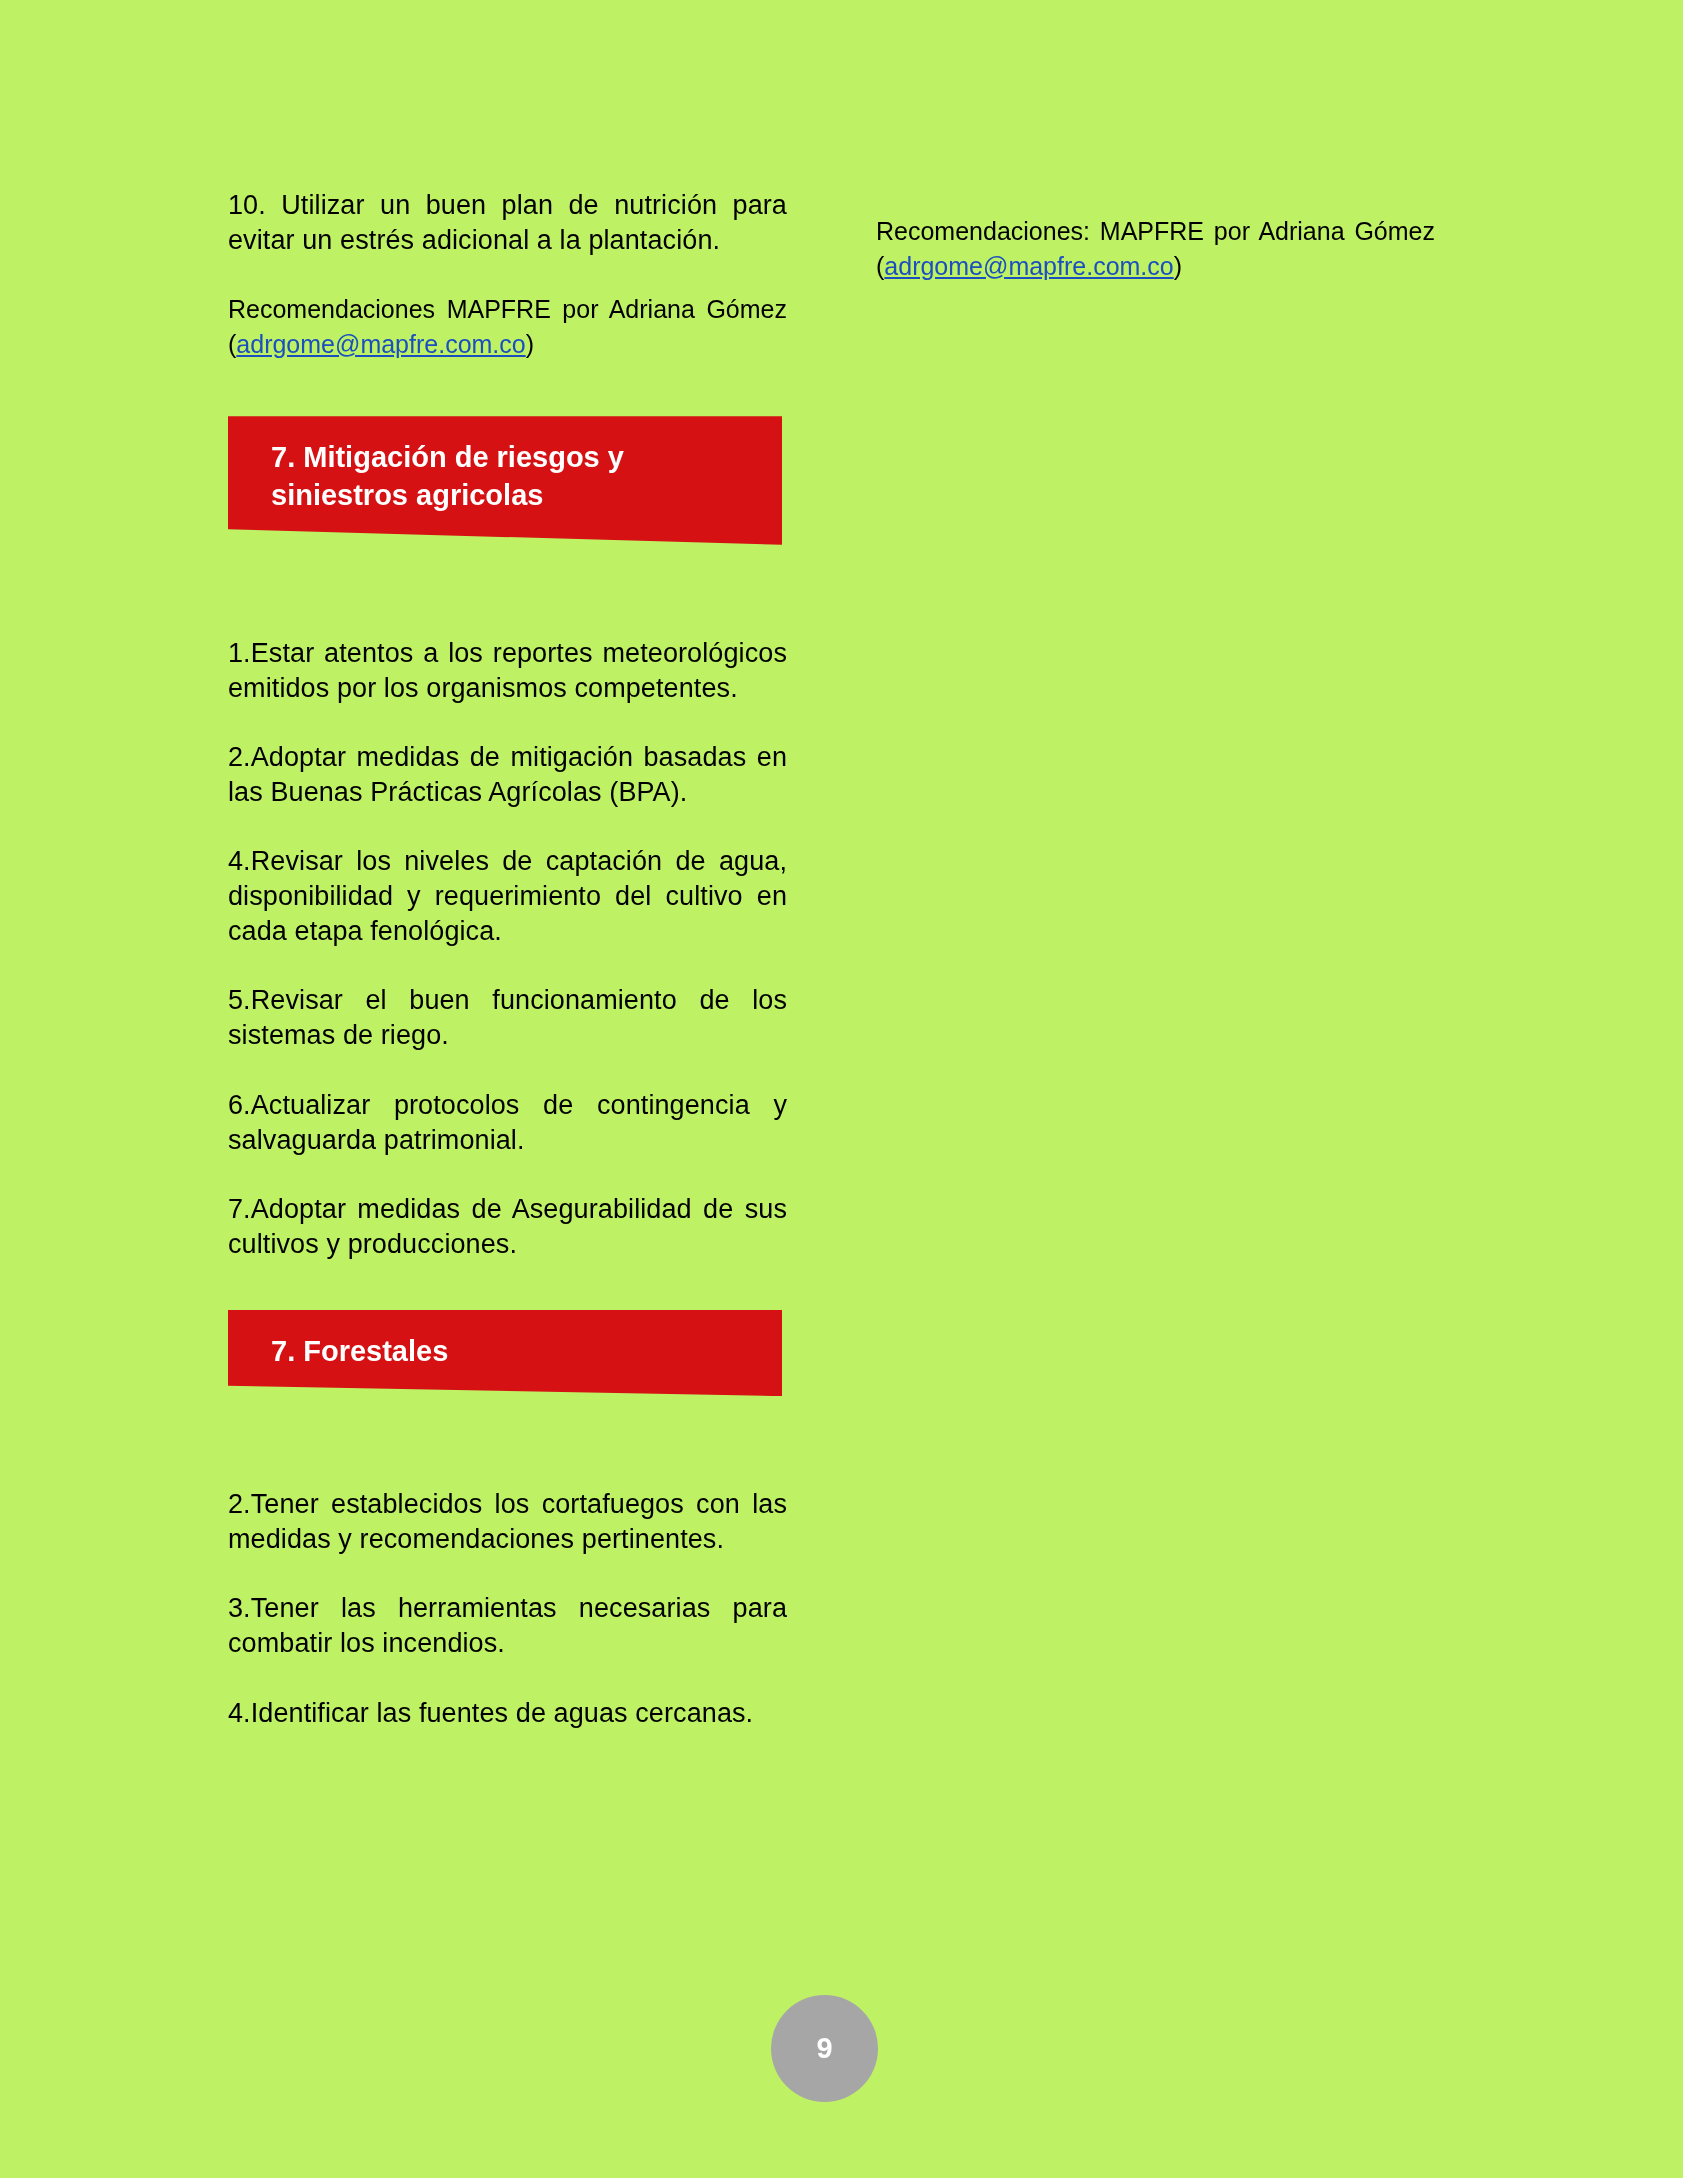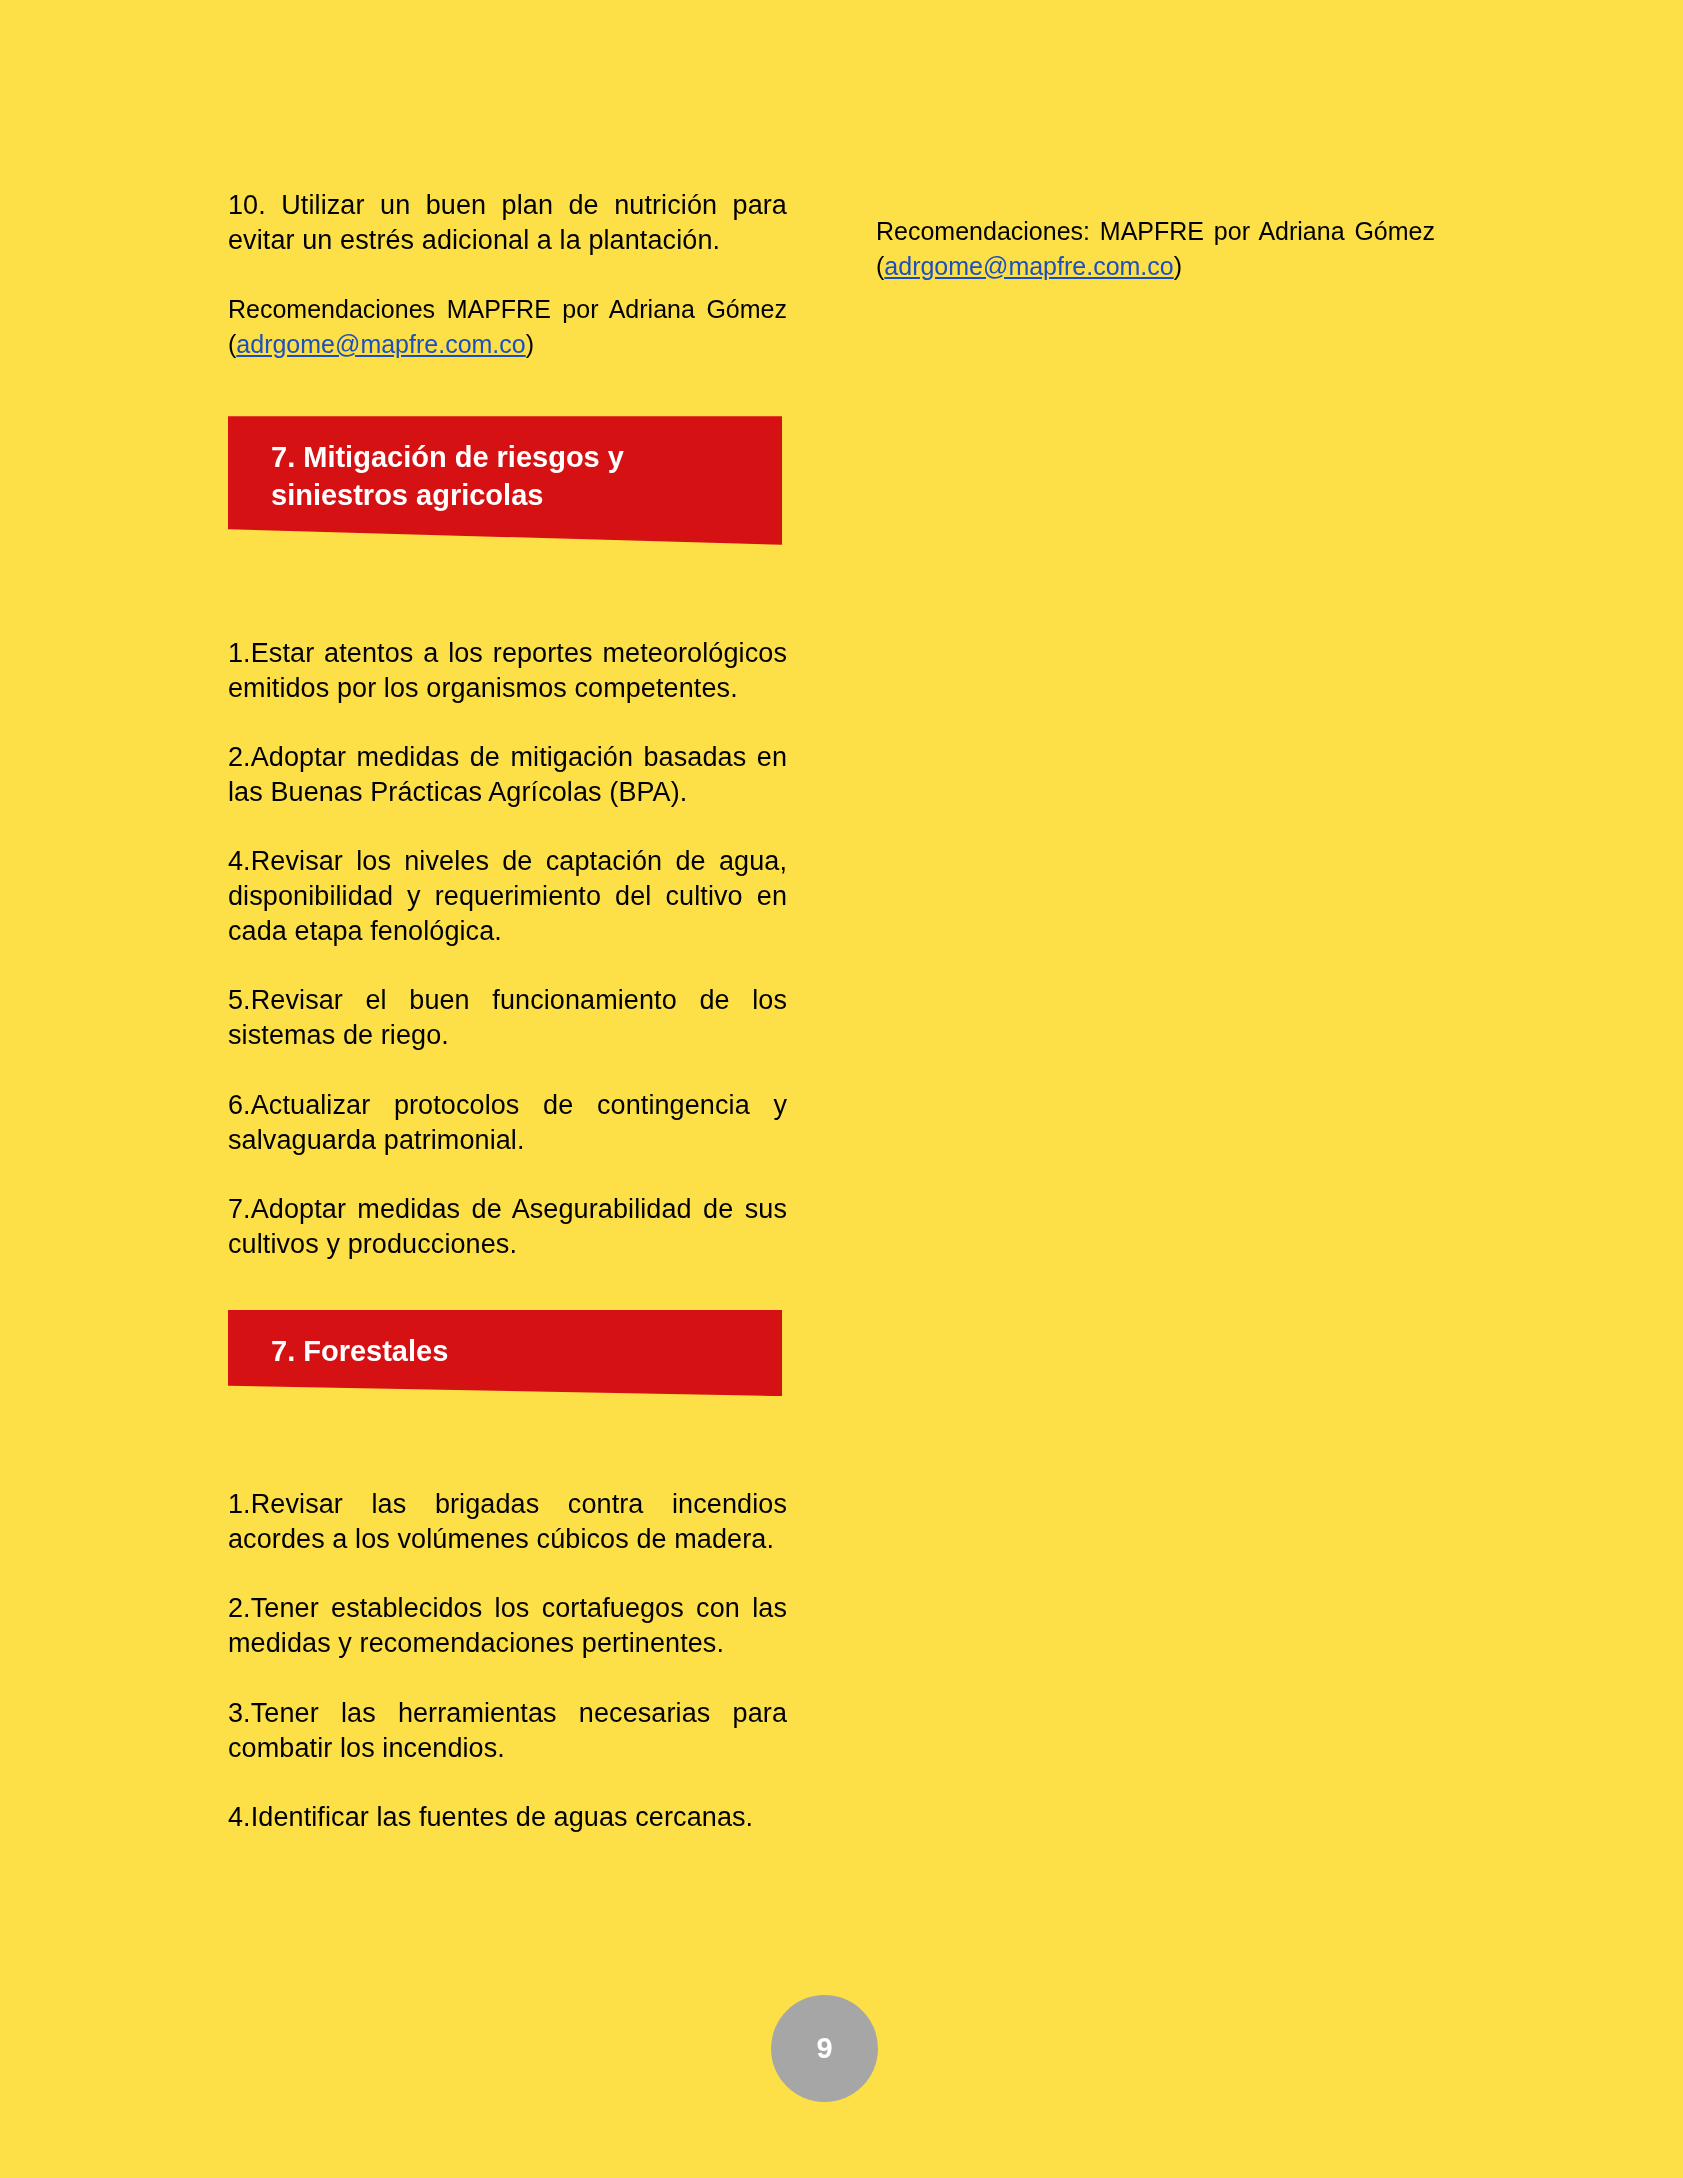--- a/index.html
+++ b/index.html
@@ -13,21 +13,21 @@
     font-family: "Liberation Sans", sans-serif;
     color: #000000;
     position: relative;
     overflow: hidden;
   }
   .page {
     position: absolute;
     left: 0; top: 0;
     width: 1683px;
     height: 2178px;
-    background: #fde047;
+    background: #bef264;
   }
   .col {
     position: absolute;
     width: 559px;
   }
   .col-left { left: 228px; top: 188px; }
   .col-right { left: 876px; top: 188px; }
 
   p.body {
     margin: 0 0 34px 0;
@@ -116,21 +116,20 @@
     <p class="body last">7.Adoptar medidas de Asegurabilidad de sus cultivos y producciones.</p>
 
     <div class="spacer-before-banner-2"></div>
 
     <div class="banner one-line">
       <span>7. Forestales</span>
     </div>
 
     <div class="spacer-after-banner"></div>
 
-    <p class="body">1.Revisar las brigadas contra incendios acordes a los volúmenes cúbicos de madera.</p>
     <p class="body">2.Tener establecidos los cortafuegos con las medidas y recomendaciones pertinentes.</p>
     <p class="body">3.Tener las herramientas necesarias para combatir los incendios.</p>
     <p class="body last">4.Identificar las fuentes de aguas cercanas.</p>
 
   </div>
 
   <div class="col col-right">
 
 
     <p class="credit"><span>Recomendaciones:  MAPFRE  por  Adriana  Gómez (</span><a class="link" href="#">adrgome@mapfre.com.co</a><span>)</span></p>

